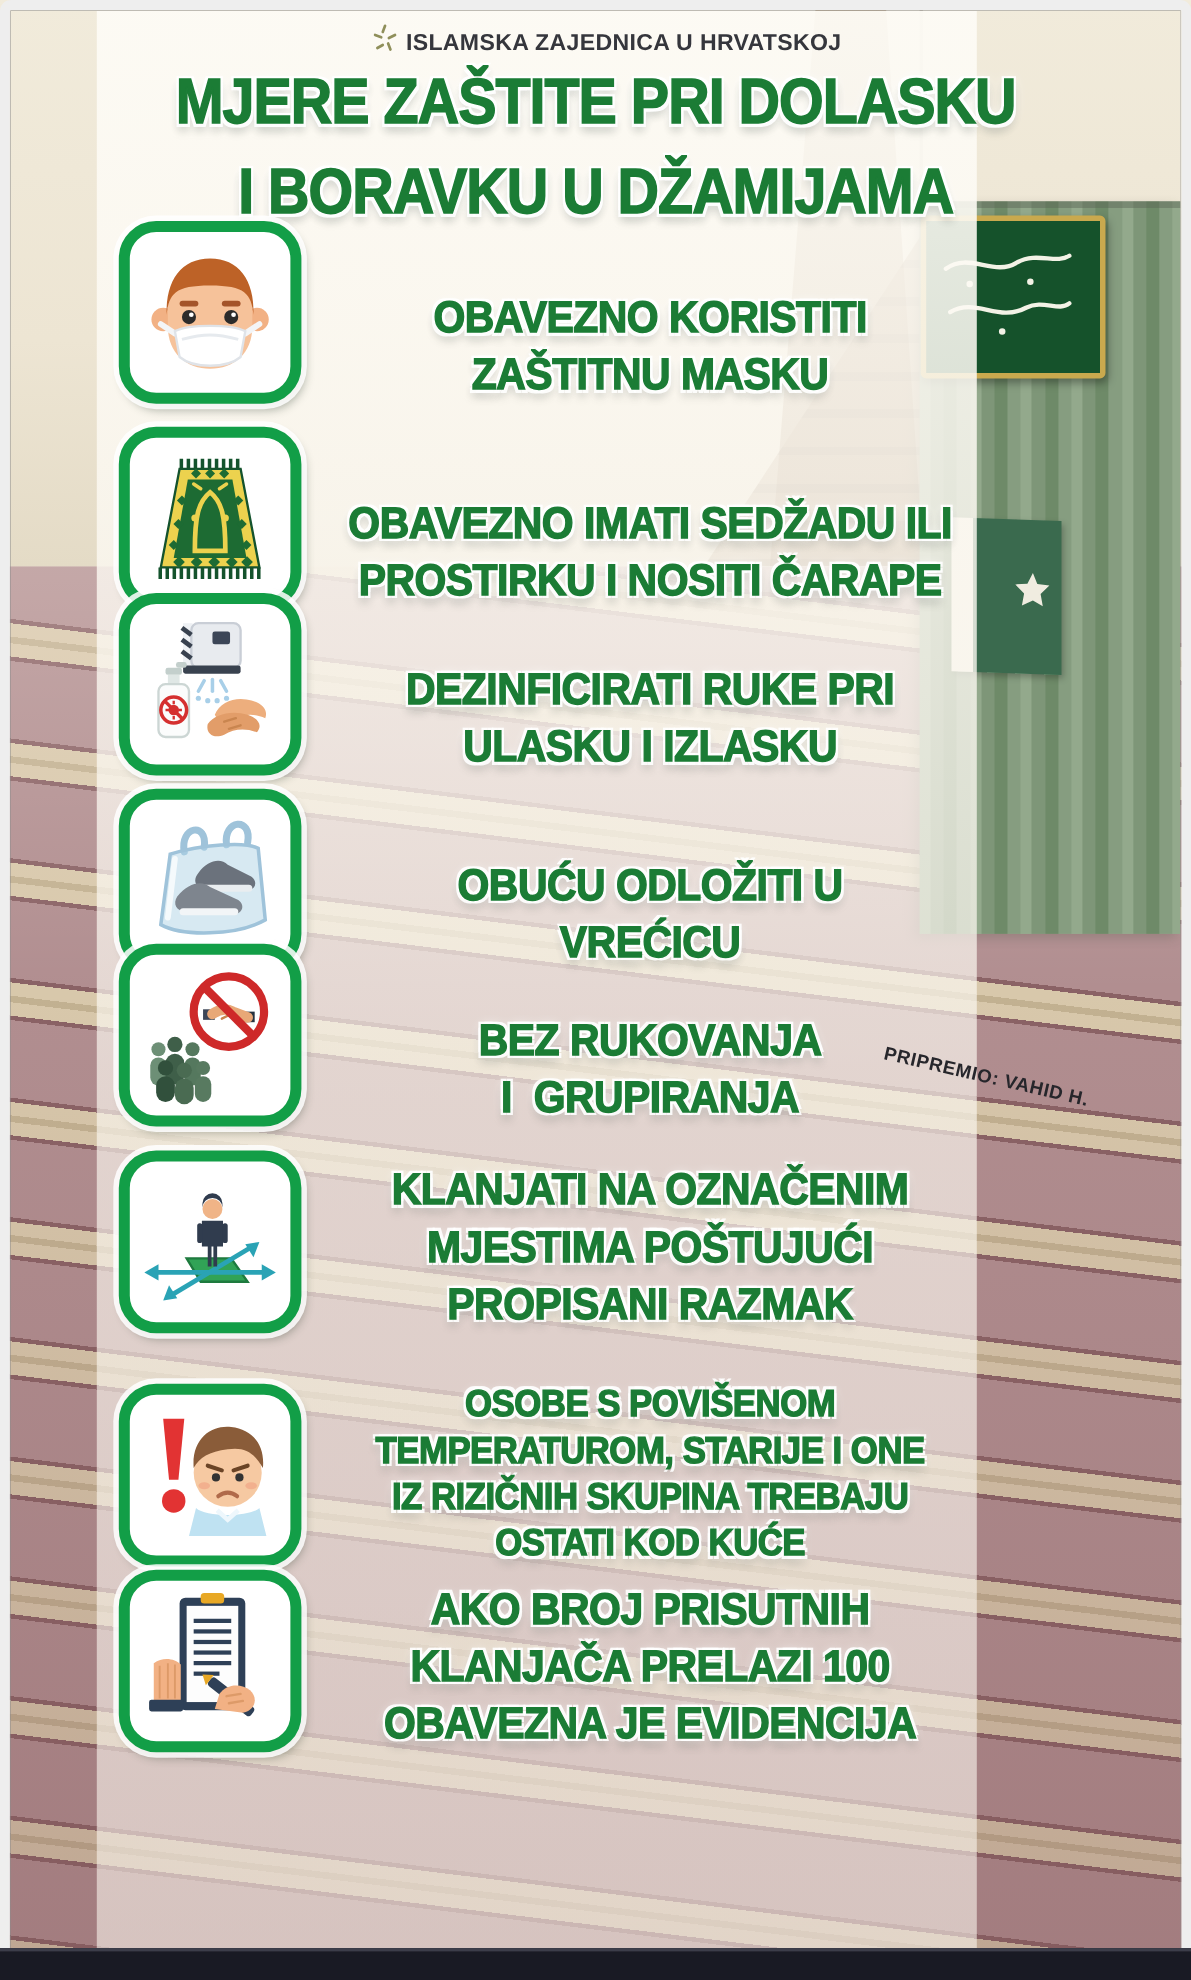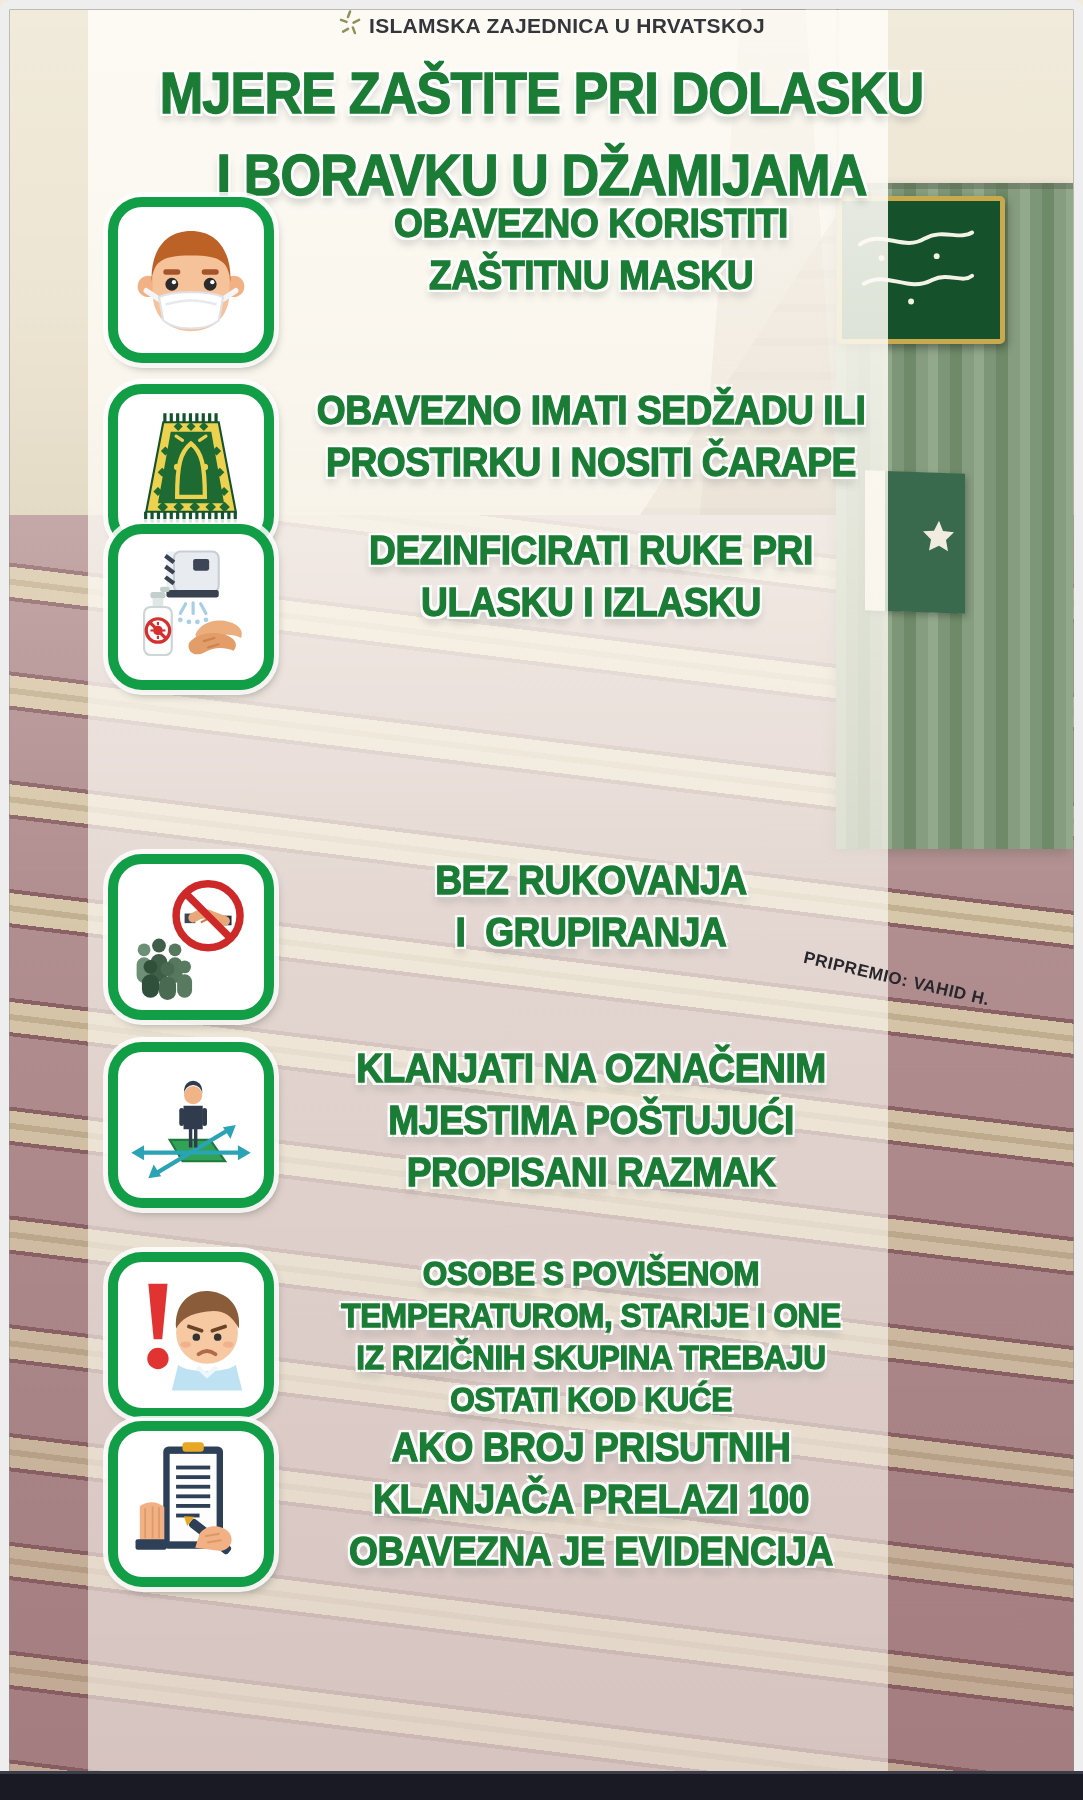--- a/index.html
+++ b/index.html
@@ -38,29 +38,29 @@
     box-shadow:2px 3px 6px rgba(0,0,0,.25);}
   .overlay{position:absolute;left:88px;top:10px;width:800px;height:1780px;
     background:linear-gradient(180deg,rgba(253,251,245,.95) 0%,rgba(252,249,242,.85) 22%,rgba(250,246,238,.68) 55%,rgba(248,242,234,.60) 100%);}
   .frame-edge{position:absolute;inset:0;border:9px solid #eeeeee;border-radius:10px;pointer-events:none;z-index:60;
     box-shadow:inset 0 0 0 1px rgba(140,140,140,.5);}
   .bottom-bar{position:absolute;left:0;bottom:0;width:100%;height:26px;background:#191a24;z-index:61;
     border-top:3px solid #3c3d4a;}
 
   
   .content{position:absolute;inset:0;z-index:10;}
-  .brand{position:absolute;top:0;left:0;right:0;display:flex;align-items:center;justify-content:center;gap:5px;}
+  .brand{position:absolute;top:12px;left:0;right:0;display:flex;align-items:center;justify-content:center;gap:5px;}
   .brand-name{font-size:21px;font-weight:700;color:#35363c;letter-spacing:.3px;}
   .title{position:absolute;top:52px;left:40px;right:40px;text-align:center;
     color:#1b7c35;font-weight:700;font-size:58px;line-height:1.42;letter-spacing:-1px;
     -webkit-text-stroke:1.4px #1b7c35;transform:scaleX(.9);
     text-shadow:-3px -3px 0 rgba(255,255,255,.92),3px -3px 0 rgba(255,255,255,.92),
       -3px 3px 0 rgba(255,255,255,.92),3px 3px 0 rgba(255,255,255,.92),
       0 0 12px rgba(255,255,255,.9),0 6px 9px rgba(70,80,70,.40);}
-  .row{position:absolute;left:108px;width:800px;height:170px;display:flex;align-items:flex-start;}
+  .row{position:absolute;left:108px;width:800px;height:170px;display:flex;align-items:flex-end;}
   .icon-box{flex:0 0 auto;width:146px;height:146px;background:#fff;border:10px solid #129e47;border-radius:34px;
     display:flex;align-items:center;justify-content:center;
     box-shadow:0 0 0 5px rgba(255,255,255,.85),3px 5px 9px rgba(45,60,45,.38);}
   .icon-box svg{width:128px;height:128px;}
   .row-text{flex:1;text-align:center;color:#1b7c35;font-weight:700;font-size:40px;line-height:1.3;
     letter-spacing:-.5px;-webkit-text-stroke:1.3px #1b7c35;transform:scaleX(.93);
     text-shadow:-3px -3px 0 rgba(255,255,255,.9),3px -3px 0 rgba(255,255,255,.9),
       -3px 3px 0 rgba(255,255,255,.9),3px 3px 0 rgba(255,255,255,.9),
       0 0 10px rgba(255,255,255,.88),0 6px 9px rgba(70,80,70,.38);}
   .tline{white-space:pre-wrap;}
@@ -174,21 +174,21 @@
             <circle cx="73" cy="60" r="3" fill="#ecd24e"></circle>
           <path d="M46 31 l6 4 M74 31 l-6 4" stroke="#ecd24e" stroke-width="3" stroke-linecap="round"></path>
         </svg>
       </div>
       <div class="row-text">
         <div class="tline">OBAVEZNO IMATI SEDŽADU ILI</div>
         <div class="tline">PROSTIRKU I NOSITI ČARAPE</div>
       </div>
     </div>
 
-    <div class="row" style="top:524px">
+    <div class="row" style="top:535px">
       <div class="icon-box">
         <svg viewBox="0 0 120 120">
           <rect x="37" y="8" width="8" height="38" fill="#eef1f4"></rect>
           <rect x="44" y="8" width="42" height="38" rx="6" fill="#e8ebef" stroke="#c9ced6" stroke-width="2"></rect>
           <g stroke="#39424f" stroke-width="4">
               <path d="M36 12 l8 6"></path>
               <path d="M36 22 l8 6"></path>
               <path d="M36 32 l8 6"></path>
             </g>
           <rect x="62" y="15" width="15" height="11" rx="2" fill="#3c4657"></rect>
@@ -221,20 +221,38 @@
             </g>
           <line x1="21" y1="74" x2="37" y2="90" stroke="#d53030" stroke-width="3"></line>
         </svg>
       </div>
       <div class="row-text">
         <div class="tline">DEZINFICIRATI RUKE PRI</div>
         <div class="tline">ULASKU I IZLASKU</div>
       </div>
     </div>
 
+    <div class="row" style="top:713px">
+      <div class="icon-box">
+        <svg viewBox="0 0 120 120">
+          <path d="M38 36 C34 14 58 10 55 32" fill="none" stroke="#9fc3da" stroke-width="6" stroke-linecap="round"></path>
+          <path d="M74 30 C71 8 96 6 92 28" fill="none" stroke="#9fc3da" stroke-width="6" stroke-linecap="round"></path>
+          <path d="M26 38 C52 30 90 27 101 33 L107 94 C82 108 36 108 18 98 Z" fill="rgba(176,211,230,0.5)" stroke="#9fc3da" stroke-width="3"></path>
+          <path d="M50 54 C58 43 69 41 75 47 L95 57 C101 61 99 69 91 69 L56 67 C47 67 45 60 50 54 Z" fill="#6b727c"></path>
+          <rect x="52" y="64" width="44" height="6" rx="3" fill="#e9edf0"></rect>
+          <path d="M32 74 C42 62 53 60 60 66 L84 77 C90 81 88 89 80 89 L40 87 C31 87 28 80 32 74 Z" fill="#7e858e"></path>
+          <rect x="34" y="84" width="50" height="6" rx="3" fill="#f2f5f7"></rect>
+          <path d="M30 42 L24 92" stroke="rgba(255,255,255,0.75)" stroke-width="5" stroke-linecap="round"></path>
+        </svg>
+      </div>
+      <div class="row-text">
+        <div class="tline">OBUĆU ODLOŽITI U</div>
+        <div class="tline">VREĆICU</div>
+      </div>
+    </div>
 
     <div class="row" style="top:854px">
       <div class="icon-box">
         <svg viewBox="0 0 120 120">
           <g>
             <circle cx="16" cy="72" r="6" fill="#6d8f76"></circle>
               <rect x="9" y="79" width="14" height="24" rx="7" fill="#6d8f76"></rect>
             <circle cx="30" cy="68" r="6.5" fill="#3f5f49"></circle>
               <rect x="22" y="76" width="16" height="26" rx="8" fill="#3f5f49"></rect>
             <circle cx="45" cy="72" r="6" fill="#55785e"></circle>

